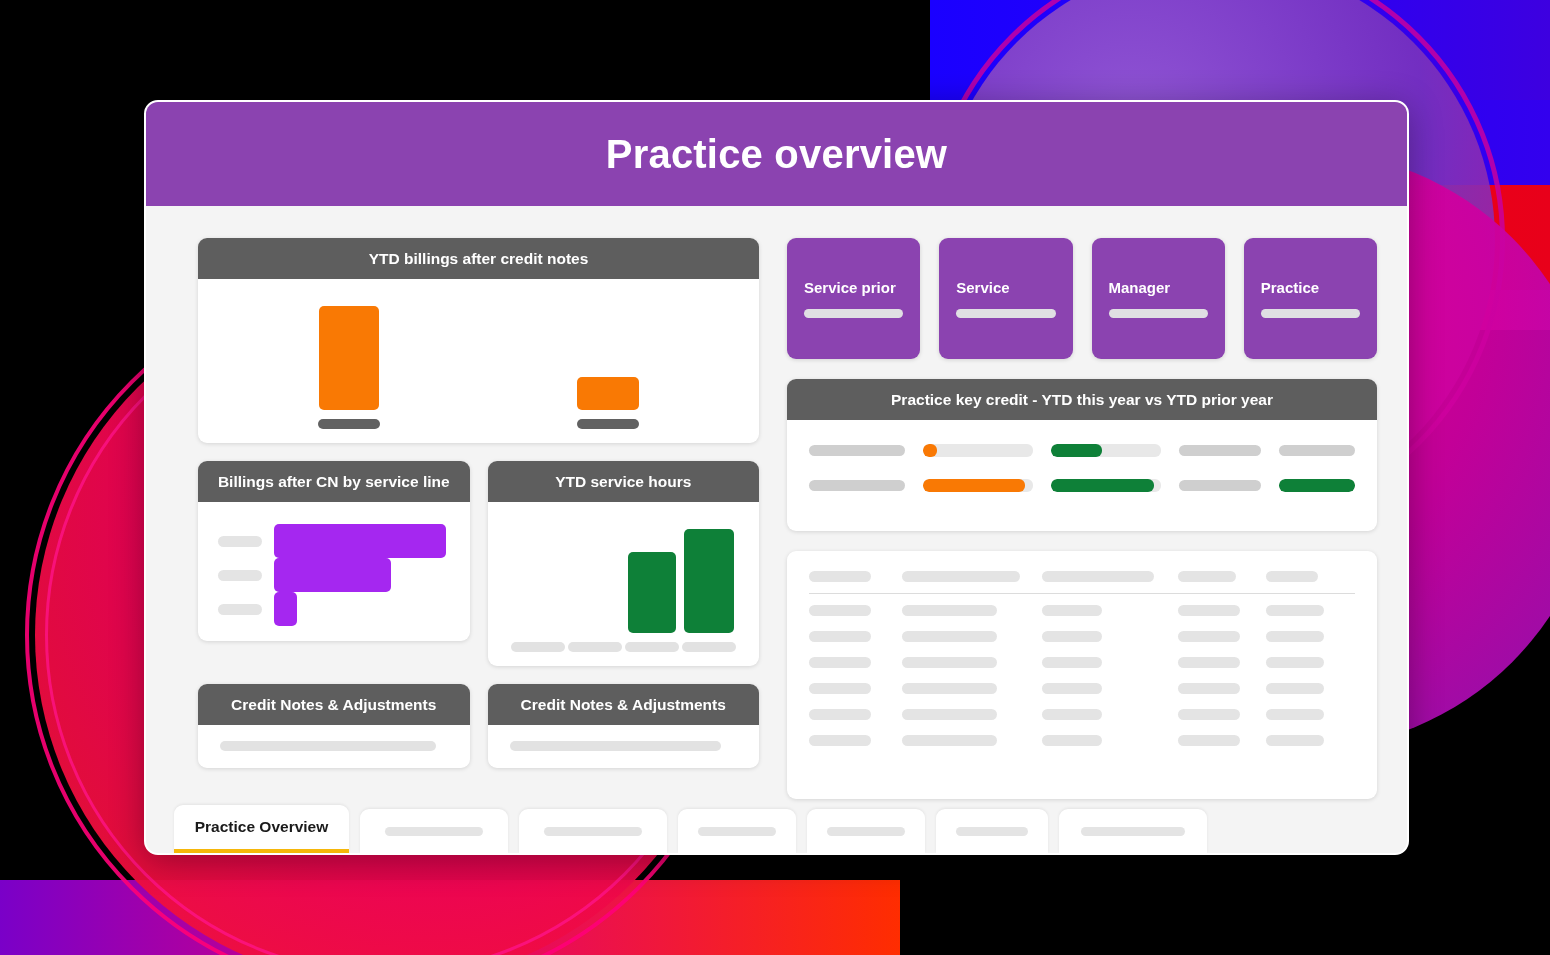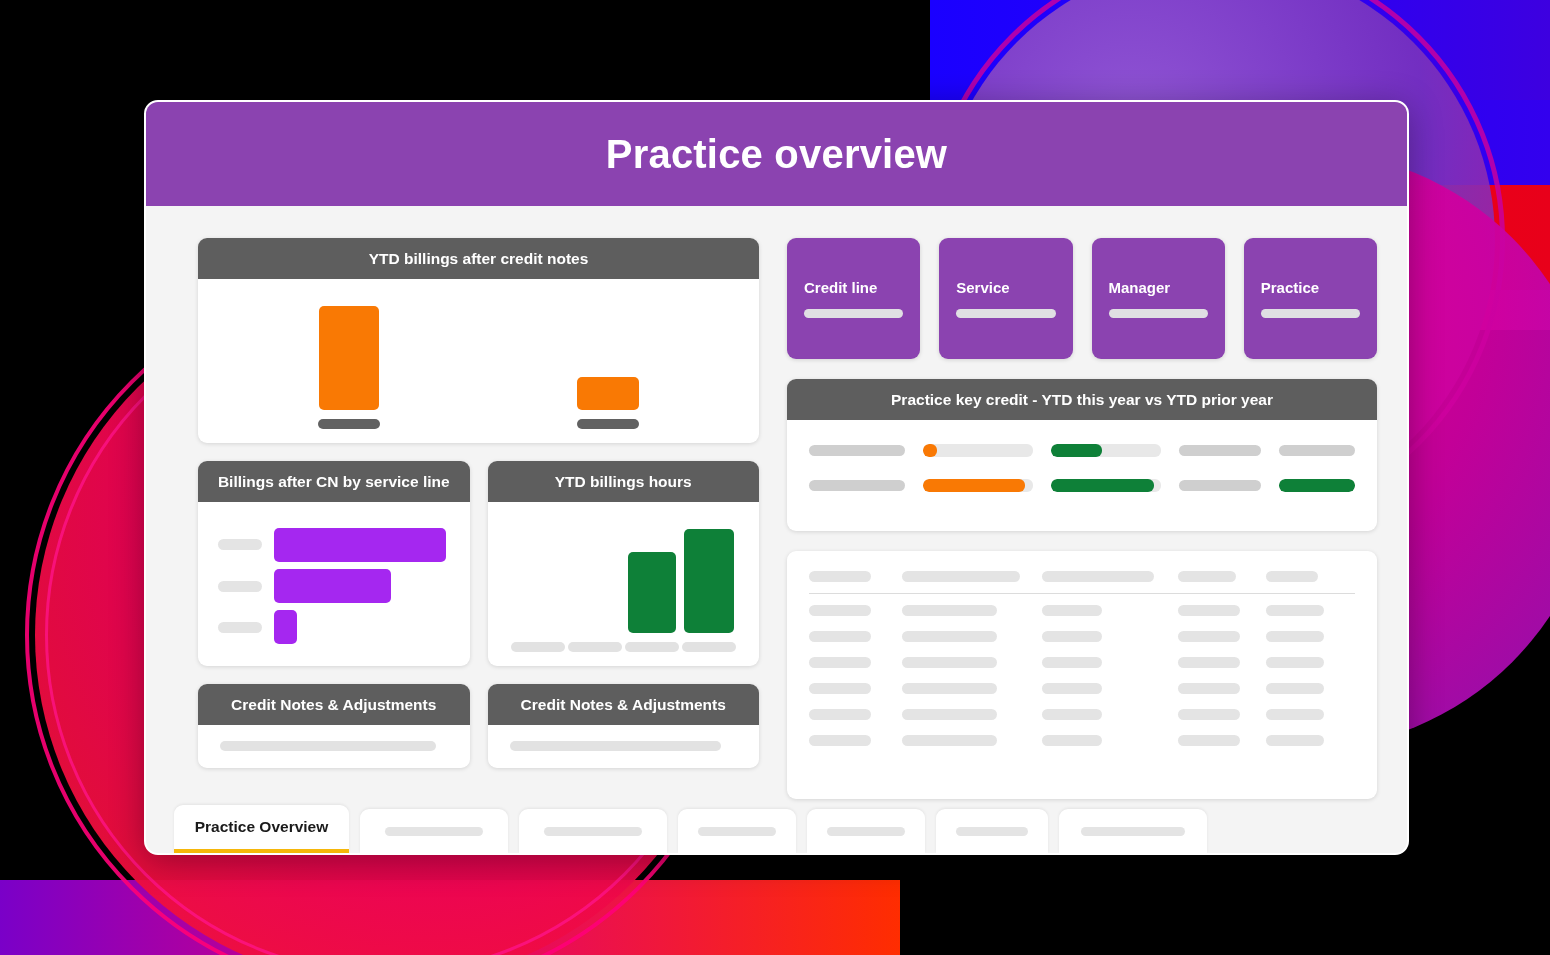--- a/index.html
+++ b/index.html
@@ -277,40 +277,40 @@
                 <div class="vaxis-cell">
                   <div class="vaxis-tick" style="width: 62px; background: rgb(97, 97, 97);"></div>
                 </div>
               </div>
             </div>
         </div>
       </div>
 
       <div class="chart-row">
 
-        <div class="card" style="height:205px">
+        <div class="card" style="height:180px">
           <div class="card-head">Billings after CN by service line</div>
           <div class="card-body hbar-body" id="chart-serviceline">
               <div class="hbar-row">
                 <div class="hbar-label" style="width: 44px; background: rgb(228, 228, 228);"></div>
                 <div class="hbar" style="width: 178px; height: 34px; background: rgb(165, 39, 240);"></div>
               </div>
               <div class="hbar-row">
                 <div class="hbar-label" style="width: 44px; background: rgb(228, 228, 228);"></div>
                 <div class="hbar" style="width: 117px; height: 34px; background: rgb(165, 39, 240);"></div>
               </div>
               <div class="hbar-row">
                 <div class="hbar-label" style="width: 44px; background: rgb(228, 228, 228);"></div>
                 <div class="hbar" style="width: 23px; height: 34px; background: rgb(165, 39, 240);"></div>
               </div>
             </div>
         </div>
 
         <div class="card" style="height:205px">
-          <div class="card-head">YTD billings hours</div>
+          <div class="card-head">YTD service hours</div>
           <div class="card-body vbar-body" id="chart-hours">
               <div class="vbar-plot">
                 <div class="vbar-col"></div>
                 <div class="vbar-col"></div>
                 <div class="vbar-col">
                   <div class="vbar" style="height: 81px; max-width: 48px; background: rgb(14, 128, 56);"></div>
                 </div>
                 <div class="vbar-col">
                   <div class="vbar" style="height: 104px; max-width: 50px; background: rgb(14, 128, 56);"></div>
                 </div>
@@ -346,21 +346,21 @@
               <div class="slim-ph" style="width: 93%;"></div>
             </div>
           </div>
         </div>
     </div>
 
     <div id="right-col">
 
       <div id="filters">
           <div class="filter-card">
-            <div class="filter-label">Credit line</div>
+            <div class="filter-label">Service prior</div>
             <div class="filter-underline"></div>
           </div>
           <div class="filter-card">
             <div class="filter-label">Service</div>
             <div class="filter-underline"></div>
           </div>
           <div class="filter-card">
             <div class="filter-label">Manager</div>
             <div class="filter-underline"></div>
           </div>

